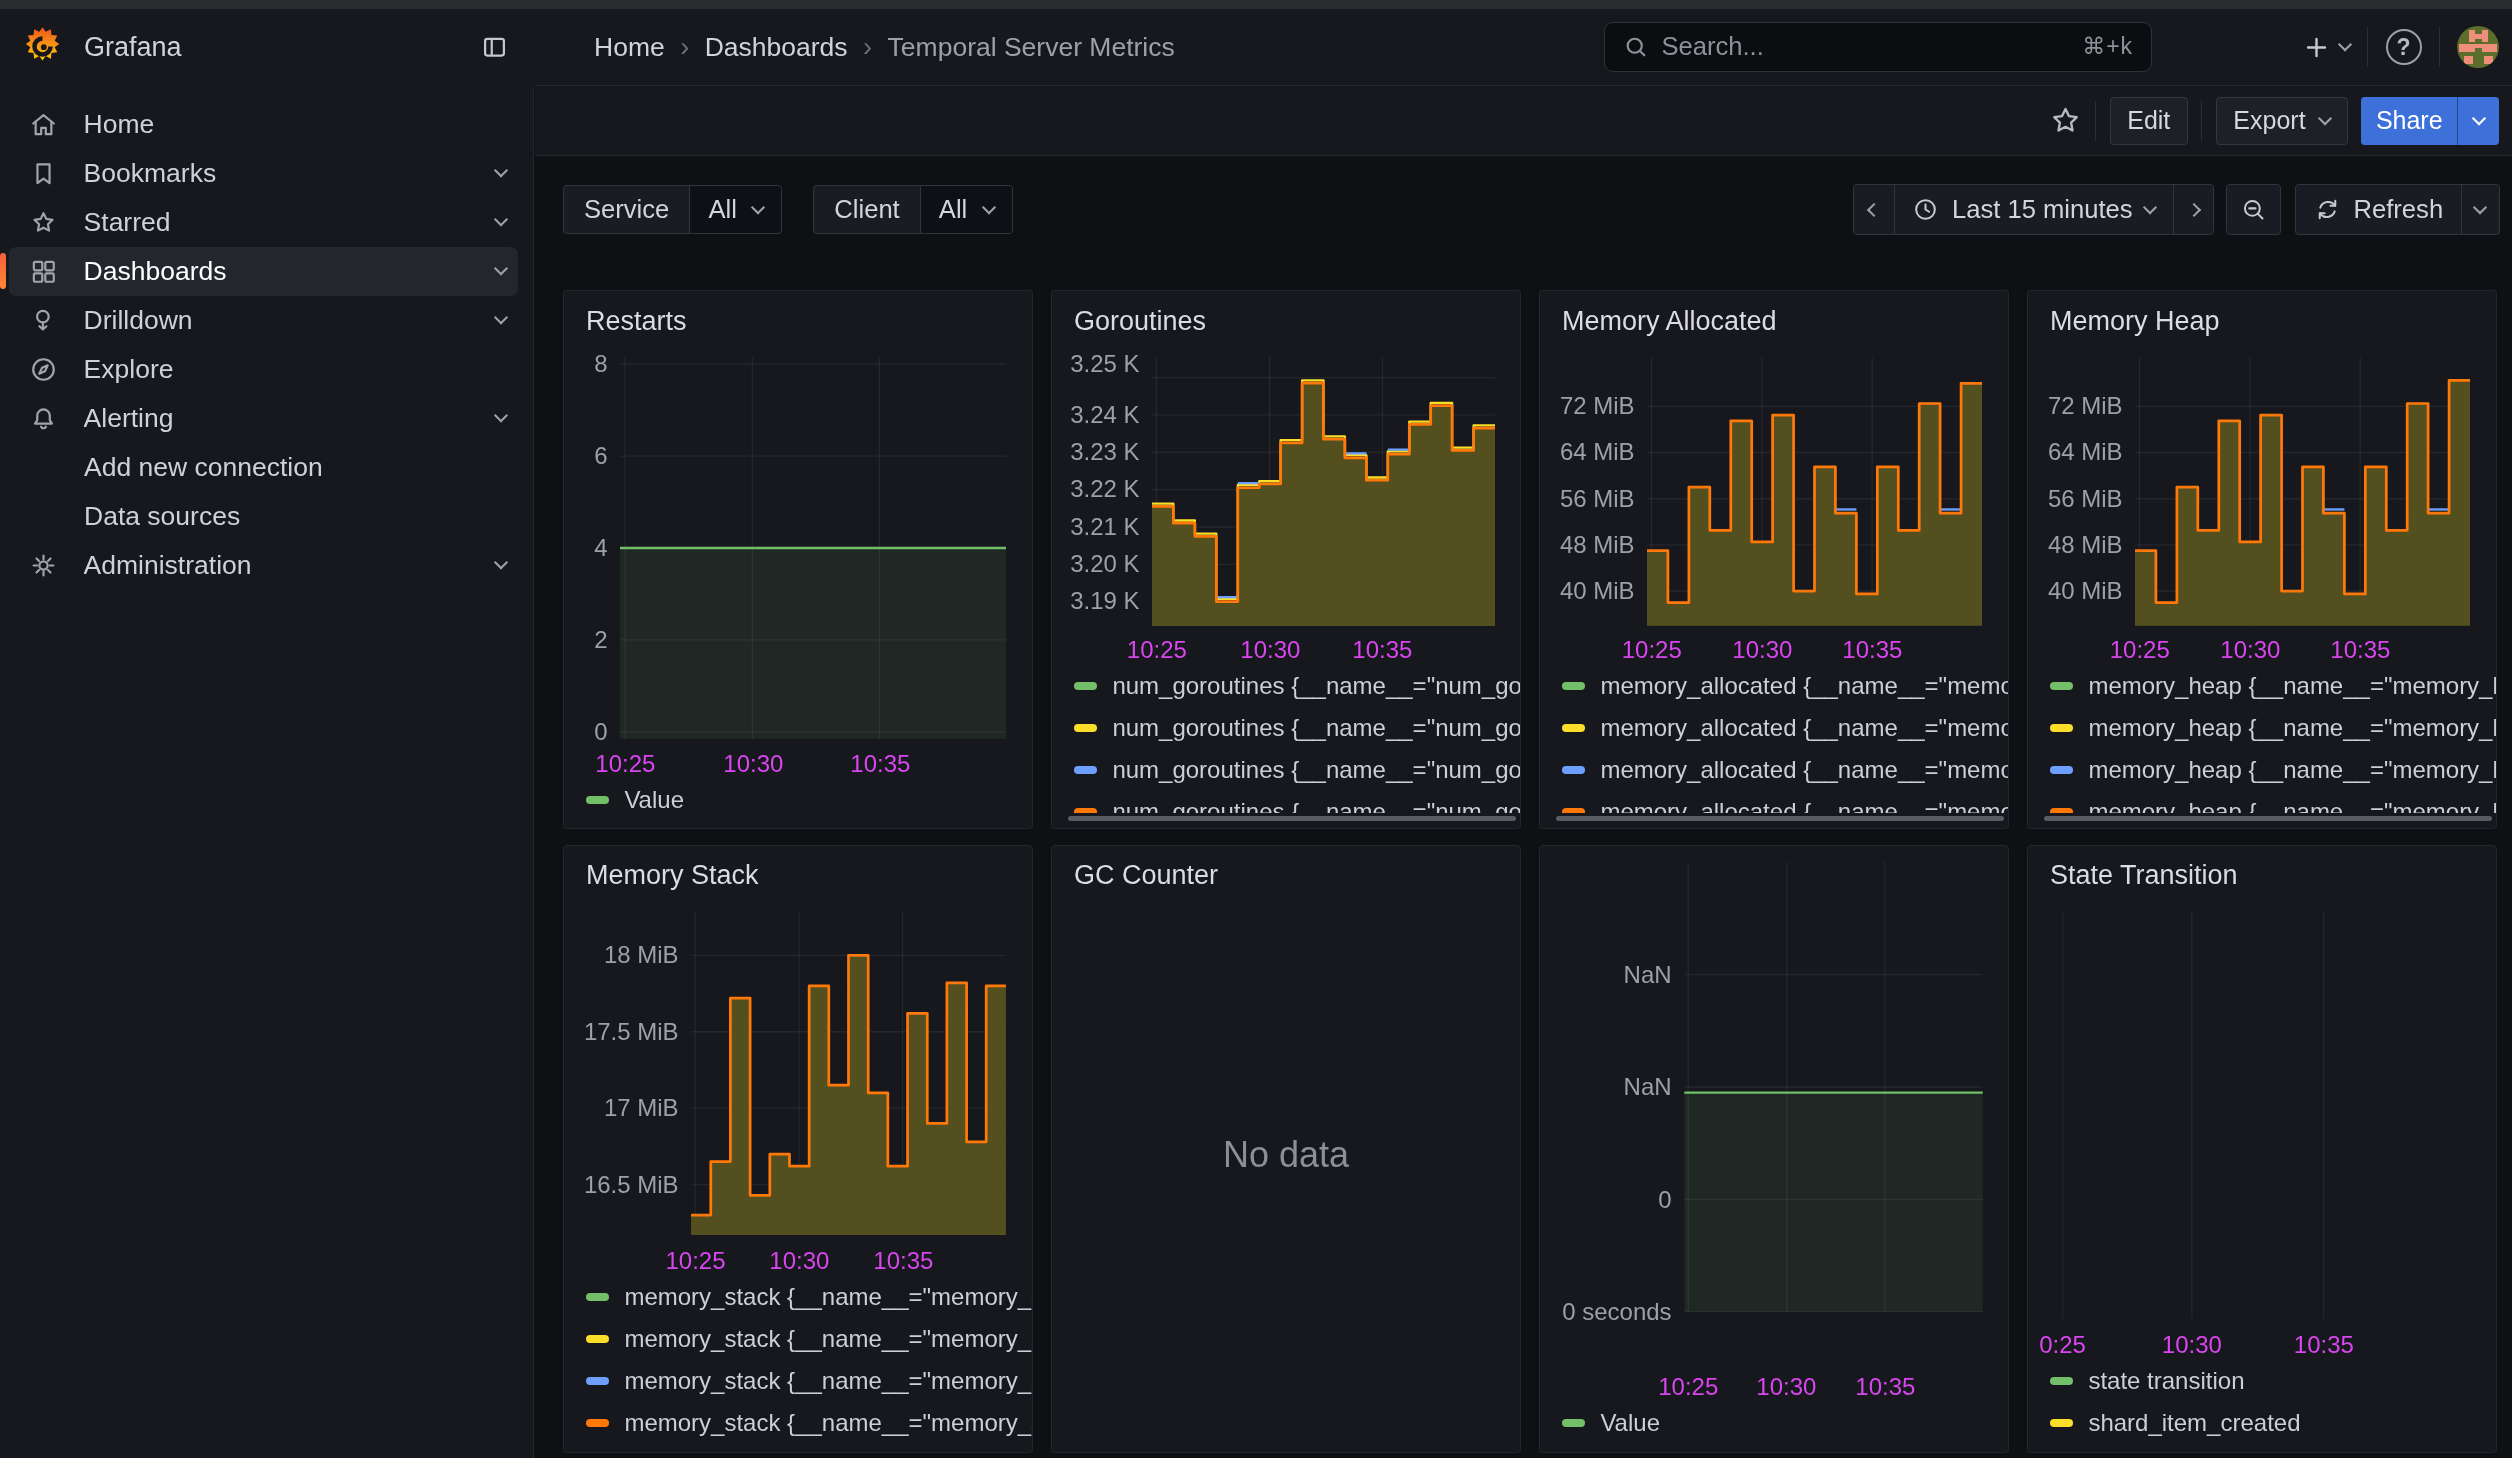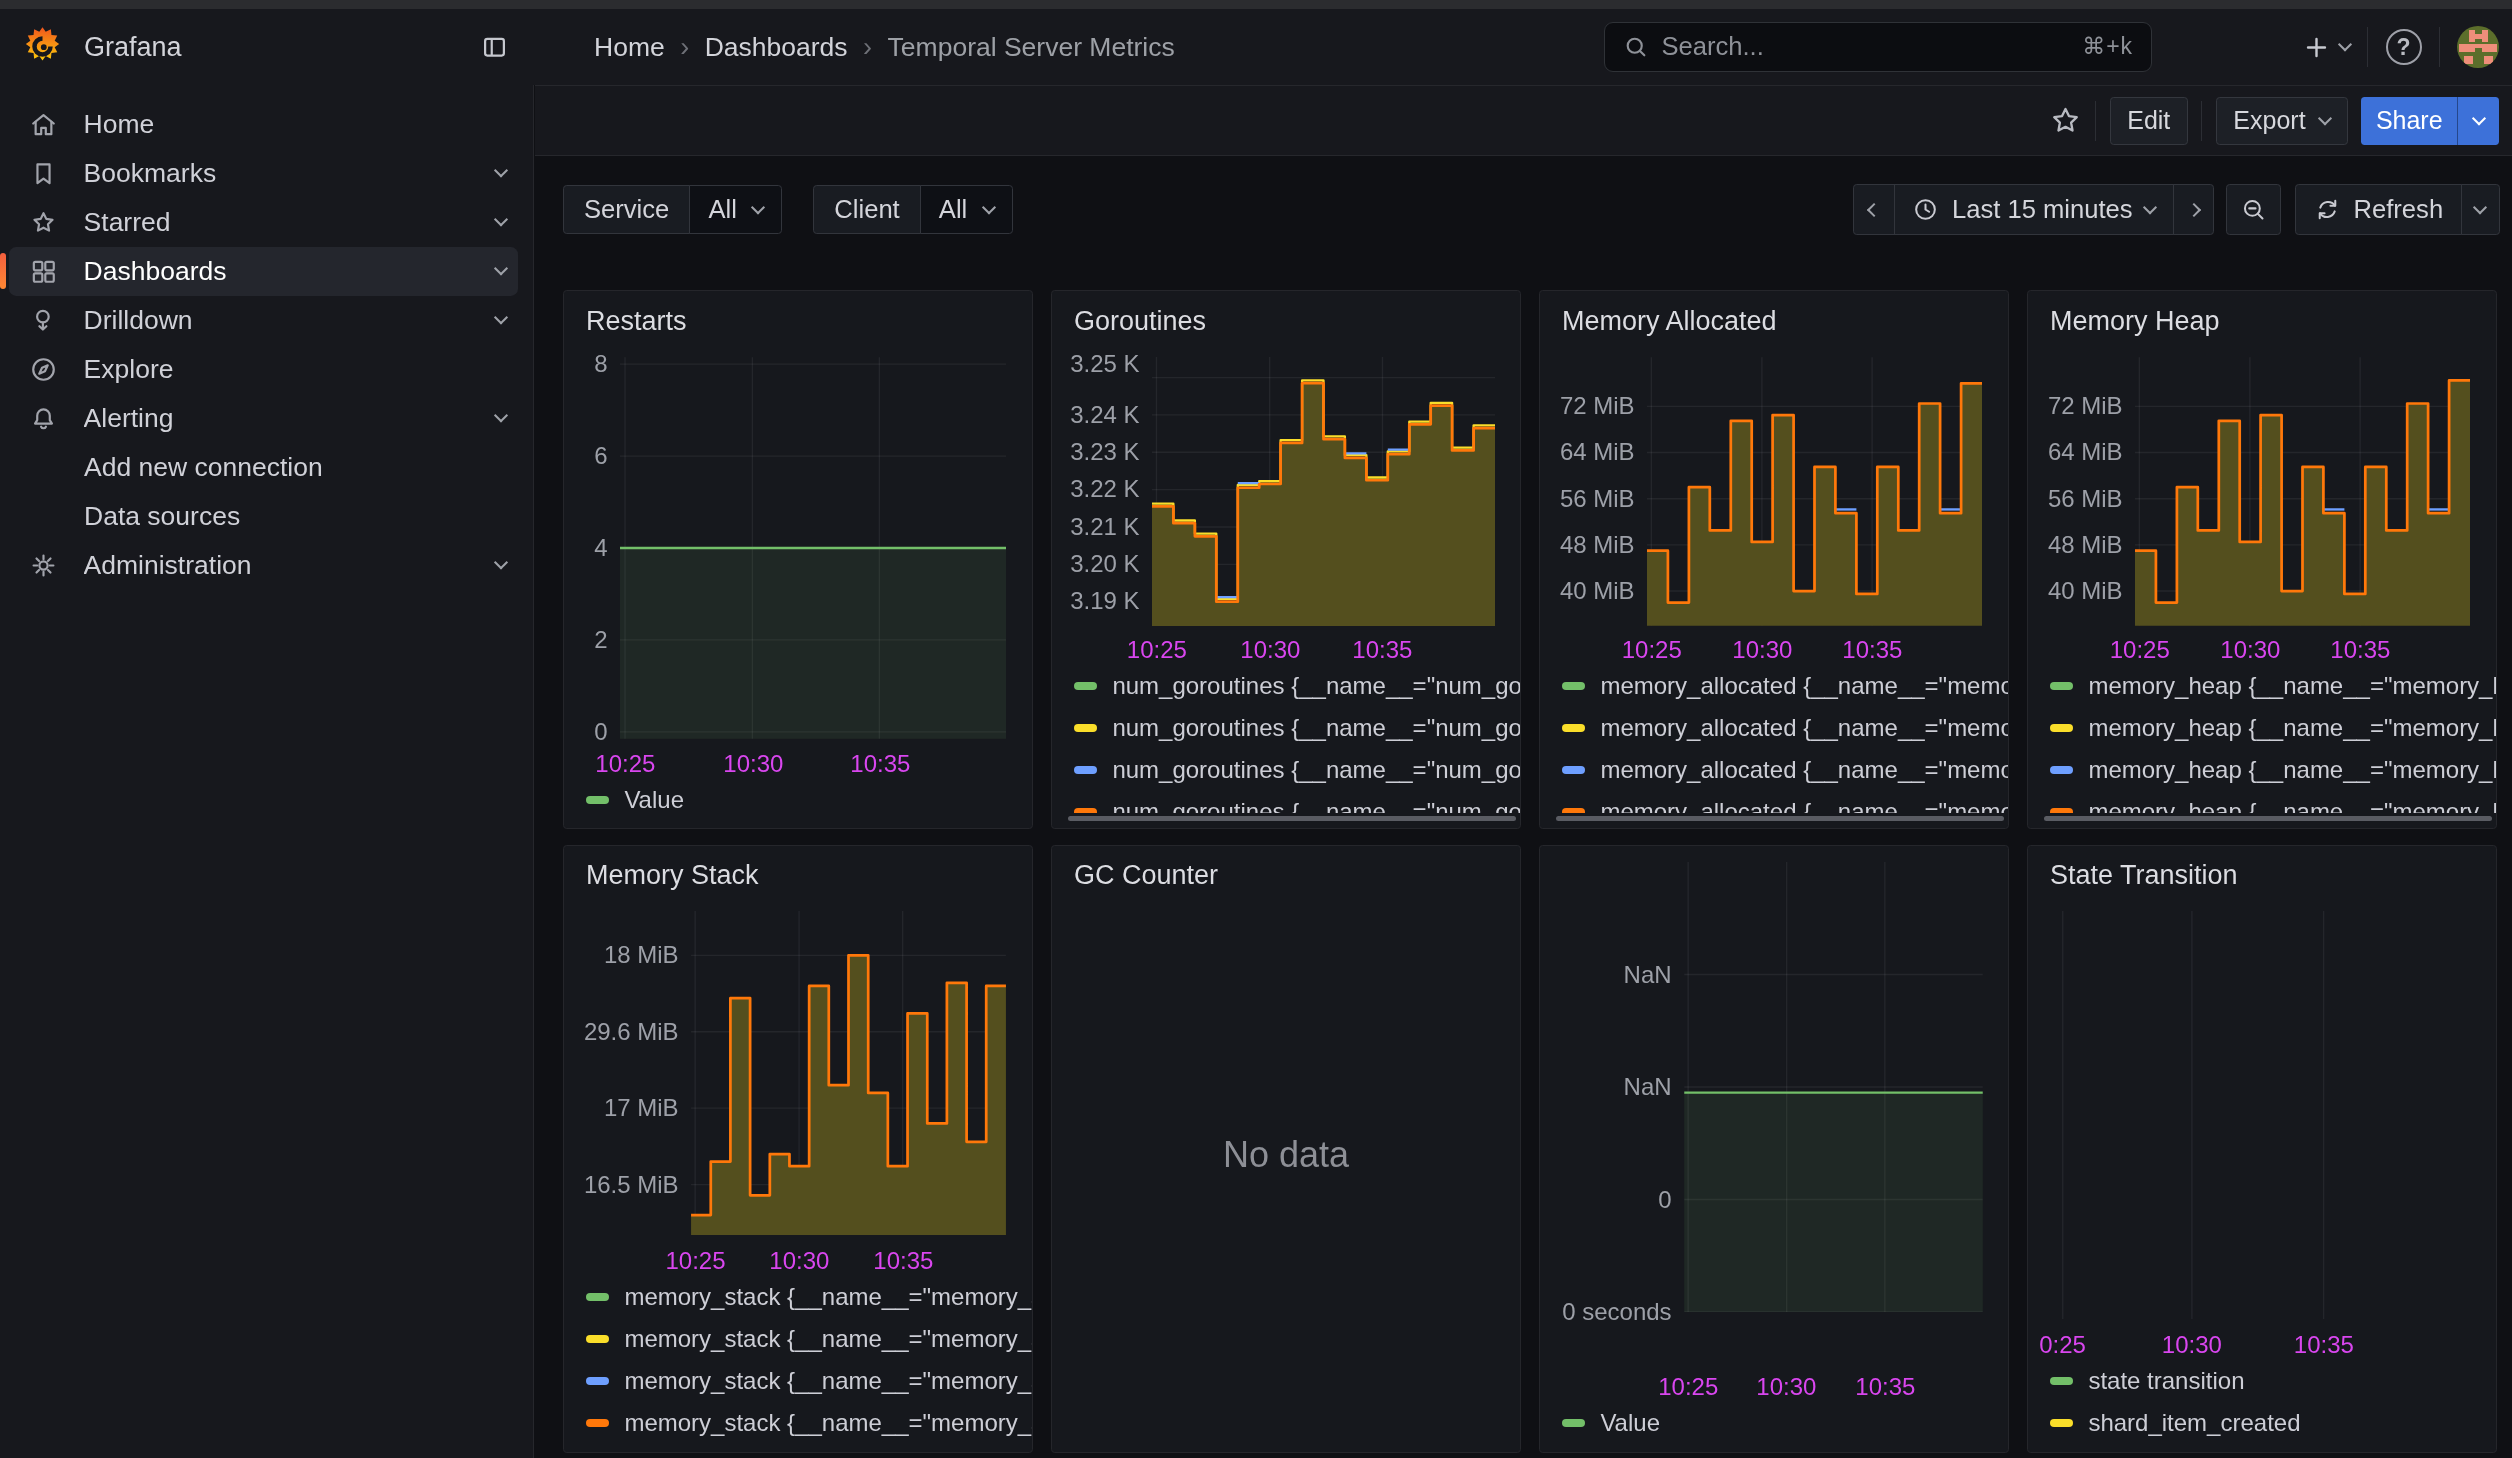--- a/index.html
+++ b/index.html
@@ -538,21 +538,21 @@
           </div>
           <div class="lg-scroll"></div>
         </div>
       </div>
       <div class="panel">
         <div class="p-title">Memory Stack</div>
         <div class="chart">
           <div class="c-body">
             <div class="c-yticks" style="width: 111px;">
               <span style="top: 44px;">18 MiB</span>
-              <span style="top: 121px;">29.6 MiB</span>
+              <span style="top: 121px;">17.5 MiB</span>
               <span style="top: 197px;">17 MiB</span>
               <span style="top: 274px;">16.5 MiB</span>
             </div>
             <div class="c-plot">
               <svg width="315" height="324" viewBox="0 0 345 355">
                 <line x1="4.484999999999999" y1="0" x2="4.484999999999999" y2="355" stroke="rgba(204,204,220,0.08)" stroke-width="1.5"></line>
                 <line x1="118.33500000000001" y1="0" x2="118.33500000000001" y2="355" stroke="rgba(204,204,220,0.08)" stroke-width="1.5"></line>
                 <line x1="231.84" y1="0" x2="231.84" y2="355" stroke="rgba(204,204,220,0.08)" stroke-width="1.5"></line>
                 <line x1="0" y1="48.5613207547169" x2="345" y2="48.5613207547169" stroke="rgba(204,204,220,0.08)" stroke-width="1.5"></line>
                 <line x1="0" y1="132.28773584905662" x2="345" y2="132.28773584905662" stroke="rgba(204,204,220,0.08)" stroke-width="1.5"></line>

